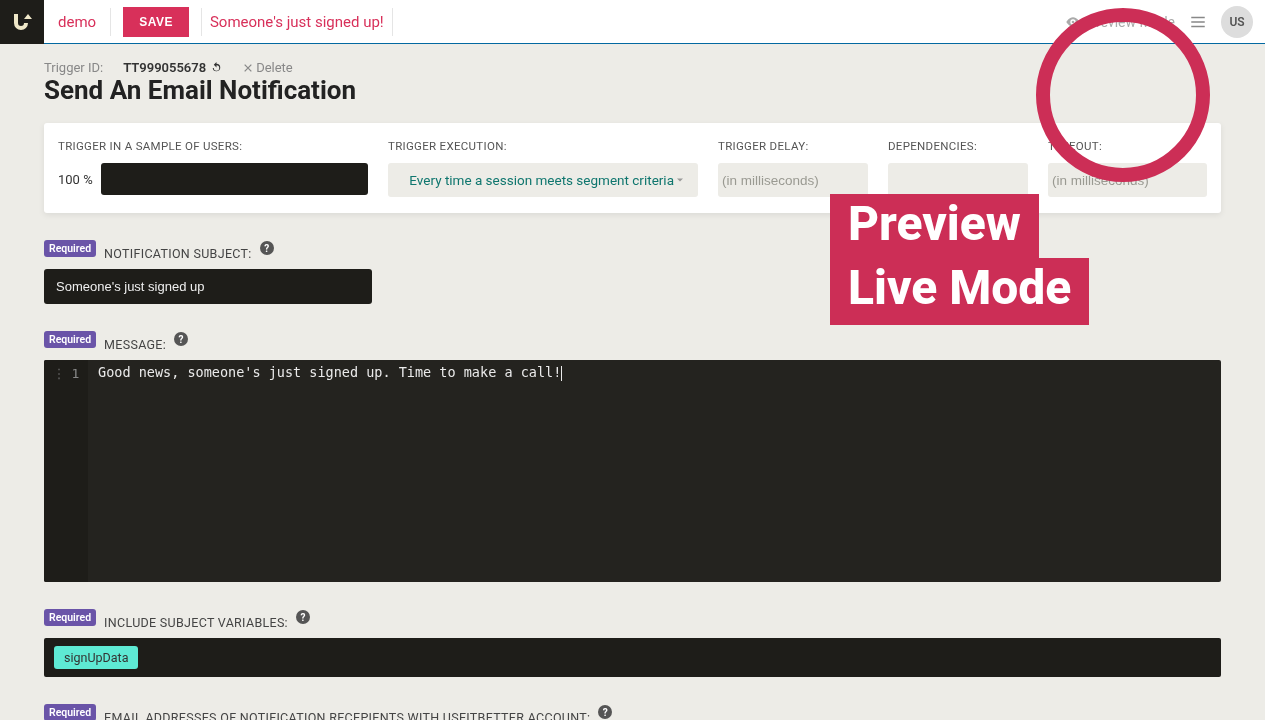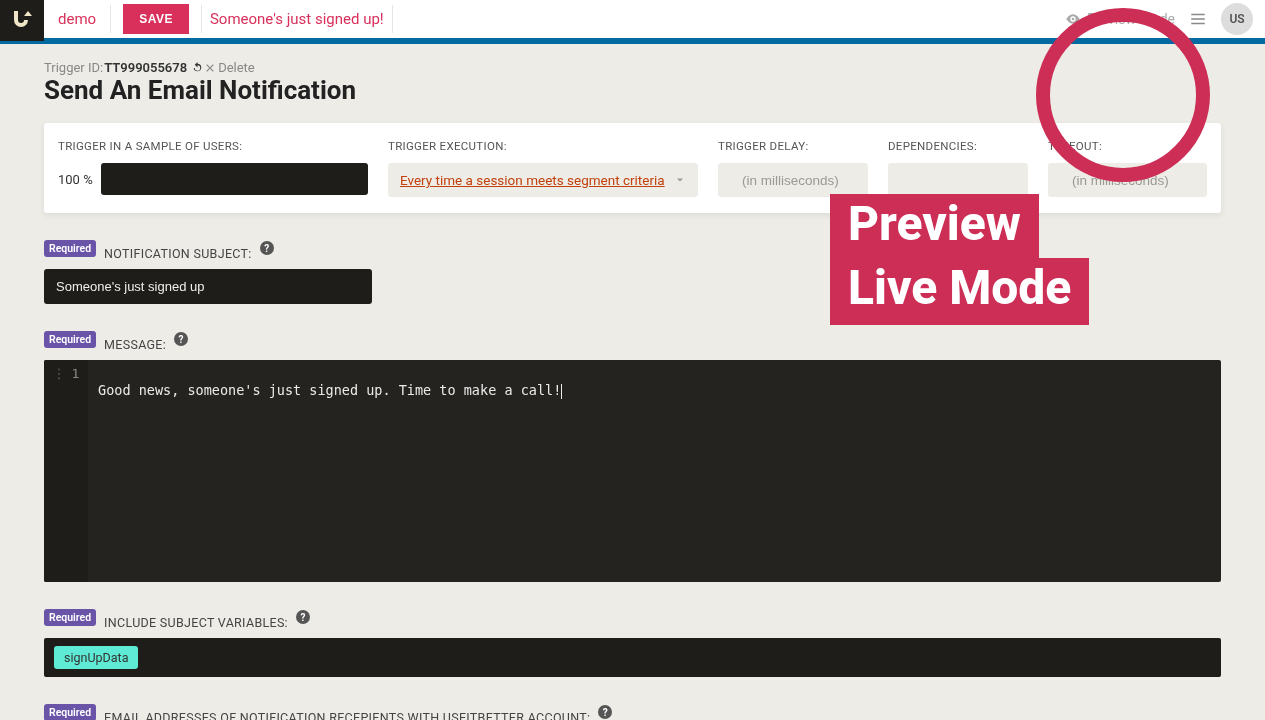--- a/index.html
+++ b/index.html
@@ -12,21 +12,21 @@
     overflow: hidden;
     position: relative;
   }
   
   .topbar {
     position: relative;
     display: flex;
     align-items: center;
     height: 44px;
     background: #fff;
-    border-bottom: 6px solid #0369a1;
+    border-bottom: 1px solid #0369a1;
   }
   .logo-box {
     width: 44px; height: 44px;
     background: #1e1d19;
     display: flex; align-items: center; justify-content: center;
   }
   .logo-box svg { width: 24px; height: 24px; }
   .tb-text { padding: 0 14px; font-size: 15px; color: #d8305a; }
   .tb-divider { width: 1px; height: 28px; background: #e5e5e5; }
   .save-btn {
@@ -41,21 +41,21 @@
   .preview-link svg { width: 16px; height: 16px; }
   .hamburger { color: #888; display:flex; cursor:pointer; }
   .hamburger svg { width: 18px; height: 18px; }
   .avatar {
     width: 32px; height: 32px; border-radius: 50%;
     background: #ddd; color:#555; font-size: 12px; font-weight: 600;
     display:flex; align-items:center; justify-content:center;
   }
   
   .content { padding: 16px 44px 0 44px; }
-  .meta-row { display:flex; align-items:flex-end; gap: 1px; font-size: 13px; color:#888; }
+  .meta-row { display:flex; align-items:flex-end; gap: 20px; font-size: 13px; color:#888; }
   .meta-row .tid-val { color:#333; font-weight:600; display:flex; align-items:center; gap:4px;}
   .meta-row .tid-val svg { width:13px; height:13px; }
   .delete-link { color:#888; display:flex; align-items:center; gap:3px; cursor:pointer;}
   .delete-link svg { width:10px; height:10px; }
   .page-title { font-size: 26px; font-weight:700; color:#222; }
   .modes-col { text-align:right; }
   .modes-label { font-size: 12px; color:#555; letter-spacing:.3px; margin-bottom:6px; display:block;}
   .mode-buttons { display:flex; gap:8px; }
   .mode-btn {
     border:none; cursor:pointer; font-size:12px; font-weight:600; letter-spacing:.5px;
@@ -81,27 +81,27 @@
   .config-col.timeout{ flex: 1 1 auto; }
   .cfg-label { font-size: 11.5px; color:#555; letter-spacing:.3px; }
   .sample-row { display:flex; align-items:center; gap:8px; }
   .pct { font-size:13px; color:#333; }
   .slider-track {
     flex:1; height:32px; border-radius:3px;
     background:#1e1d19; position:relative;
   }
   .select {
     background:#edece7; border:none; border-radius:3px;
-    height:34px; display:flex; align-items:center; justify-content:space-between;
-    padding: 0 12px; font-size:13.5px; color:#c2410c; cursor:pointer;text-decoration:underline;
+    height:34px; display:flex; align-items:center; justify-content:flex-end;
+    padding: 0 12px; font-size:13.5px; color:#0f766e; cursor:pointer;
   }
   .select svg { width:12px; height:12px; fill:#999; }
   .tinput {
     background:#edece7; border:none; border-radius:3px;
-    height:34px; padding:0 24px; font-size:13.5px; color:#444; width:100%;
+    height:34px; padding:0 4px; font-size:13.5px; color:#444; width:100%;
   }
   .tinput::placeholder { color:#9a9a92; }
 
   
   .section { margin-top: 22px; }
   .sec-head { display:flex; align-items:center; gap:8px; font-size:12.5px; margin-bottom:8px;}
   .req-badge {
     background:#6a54a8; color:#fff; font-size:10.5px; font-weight:600;
     padding: 2px 5px; border-radius:3px;
   }
@@ -119,21 +119,21 @@
     background:#24231f; border-radius:2px; height:222px; display:flex; overflow:hidden;
   }
   .gutter {
     width:44px; background:#1e1d19; color:#888;
     font-family: ui-monospace, "SFMono-Regular", Menlo, Consolas, monospace;
     font-size:13px; text-align:center; padding-top:6px;
     display:flex; gap:6px; justify-content:center;
   }
   .gutter .handle { color:#666; }
   .code-text {
-    flex:1; padding:22px 10px; color:#eaeaea;
+    flex:1; padding:4px 10px; color:#eaeaea;
     font-family: ui-monospace, "SFMono-Regular", Menlo, Consolas, monospace;
     font-size:13.5px; white-space:pre; position:relative;
   }
   .caret {
     display:inline-block; width:1px; height:15px; background:#eaeaea; vertical-align:middle;
   }
   .pill-row {
     background:#1e1d19; border-radius:2px; padding:8px 10px;
   }
   .pill {

